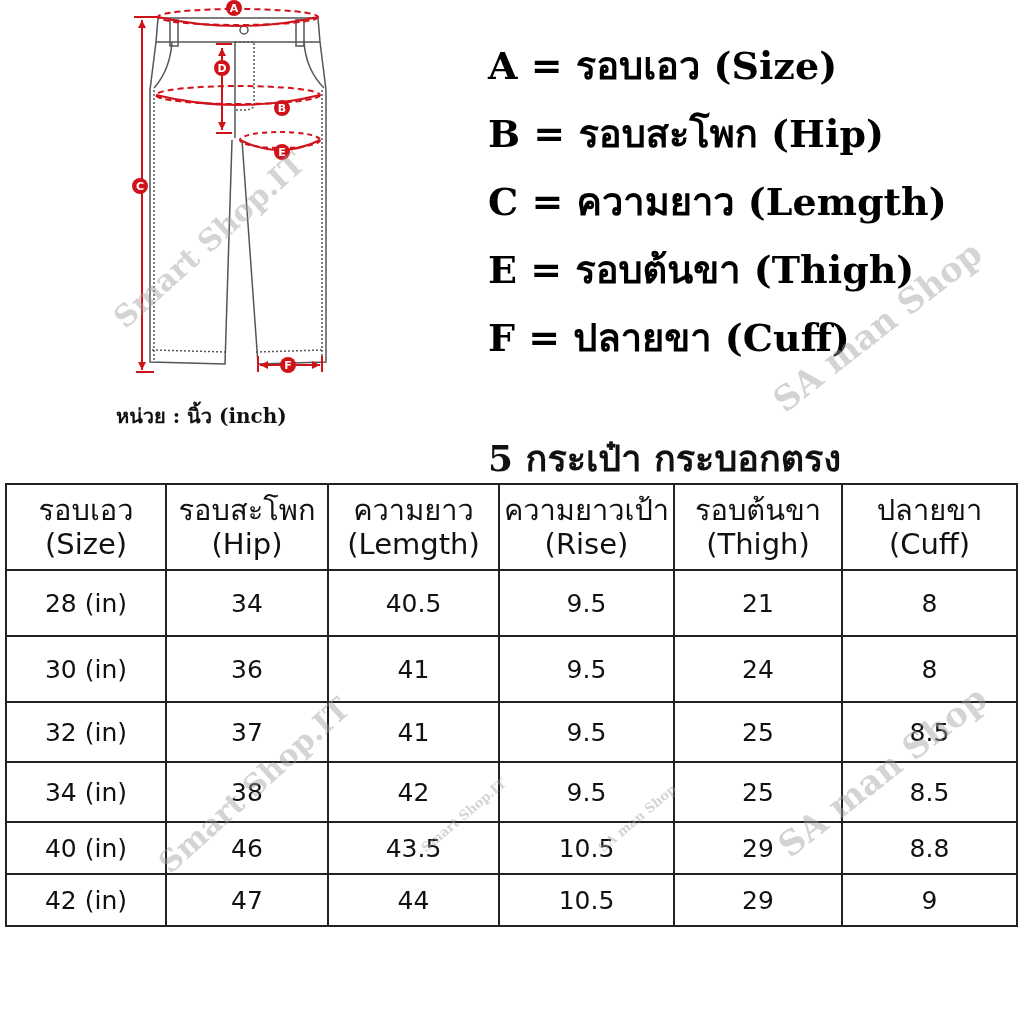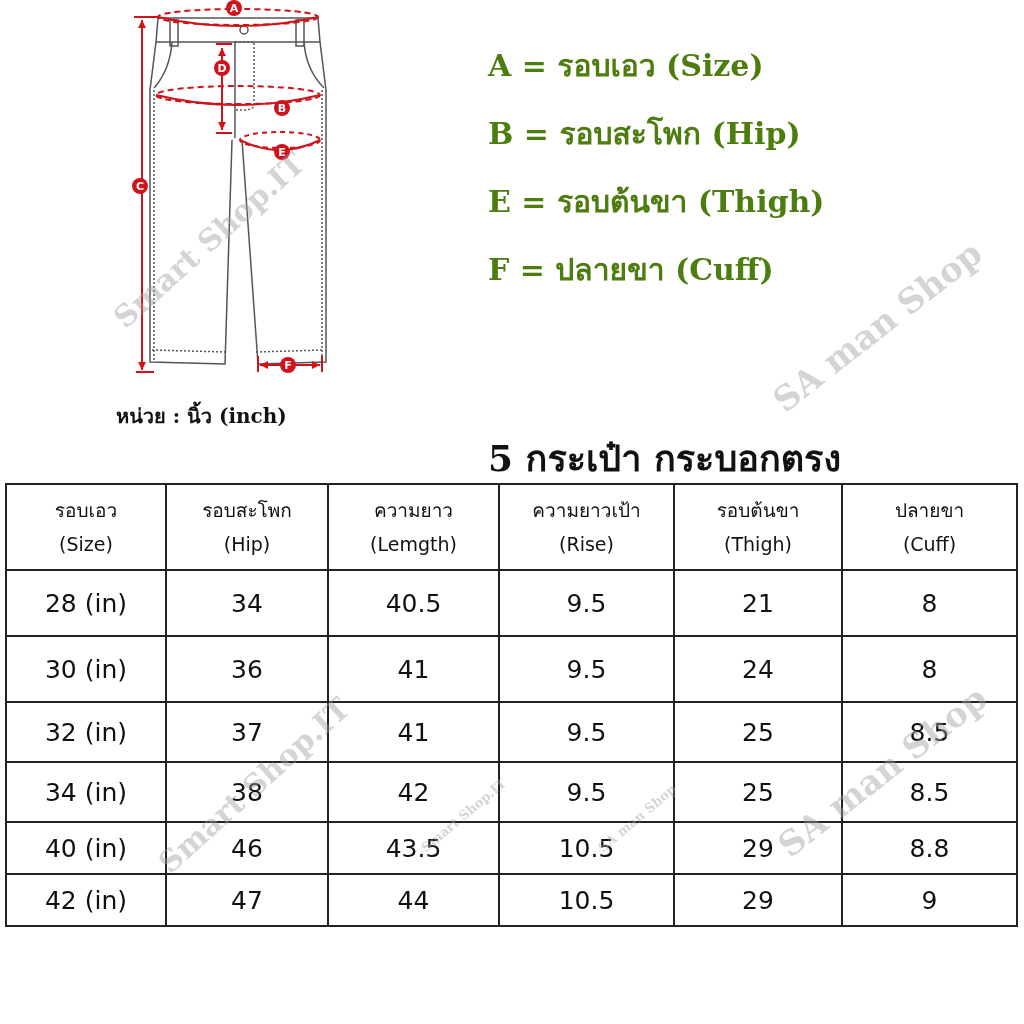--- a/index.html
+++ b/index.html
@@ -39,22 +39,22 @@
       white-space: nowrap;
     }
 
     
     .legend {
       position: absolute;
       left: 488px;
       top: 44px;
       font-family: "DejaVu Serif", "Liberation Serif", serif;
       font-weight: bold;
-      font-size: 30px;
-      color: #4d7c0f;
+      font-size: 38px;
+      color: #000000;
     }
     .legend-item {
       height: 68px;
       line-height: 44px;
       white-space: nowrap;
     }
     .legend-item.last { height: 40px; }
     .style-note {
       position: absolute;
       left: 488px;
@@ -92,21 +92,21 @@
       z-index: 1;
     }
     .size-table th, .size-table td {
       border: 2px solid #222;
       text-align: center;
       vertical-align: middle;
       padding: 0;
     }
     .size-table th {
       font-weight: normal;
-      font-size: 19px;
+      font-size: 29px;
       line-height: 34px;
       height: 84px;
     }
     .size-table td {
       font-size: 25px;
     }
     .size-table tr.r-tall td { height: 64px; margin-top: 36px; }
     .size-table tr.r-mid td { height: 58px; }
     .size-table tr.r-short td { height: 50px; }
     .th-line { display: block; }
@@ -189,20 +189,21 @@
       <text x="168" y="369" fill="#fff">F</text>
     </g>
   </svg>
 </div>
 
 <div class="unit-label">หน่วย : นิ้ว (inch)</div>
 
 <div class="legend">
   <div class="legend-item">A = รอบเอว (Size)</div>
   <div class="legend-item">B = รอบสะโพก (Hip)</div>
+  <div class="legend-item">C = ความยาว (Lemgth)</div>
   <div class="legend-item">E = รอบต้นขา (Thigh)</div>
   <div class="legend-item last">F = ปลายขา (Cuff)</div>
 </div>
 <div class="style-note">5 กระเป๋า  กระบอกตรง</div>
 
 <div class="watermark" style="left:130px; top:300px; font-size:30px; transform: rotate(-42deg);">Smart Shop.IT</div>
 <div class="watermark" style="left:790px; top:380px; font-size:34px; transform: rotate(-38deg);">SA man Shop</div>
 <div class="watermark" style="left:175px; top:845px; font-size:30px; transform: rotate(-42deg);">Smart Shop.IT</div>
 <div class="watermark" style="left:795px; top:825px; font-size:34px; transform: rotate(-38deg);">SA man Shop</div>
 <div class="watermark" style="left:428px; top:840px; font-size:13px; transform: rotate(-40deg);">Smart Shop.IT</div>

